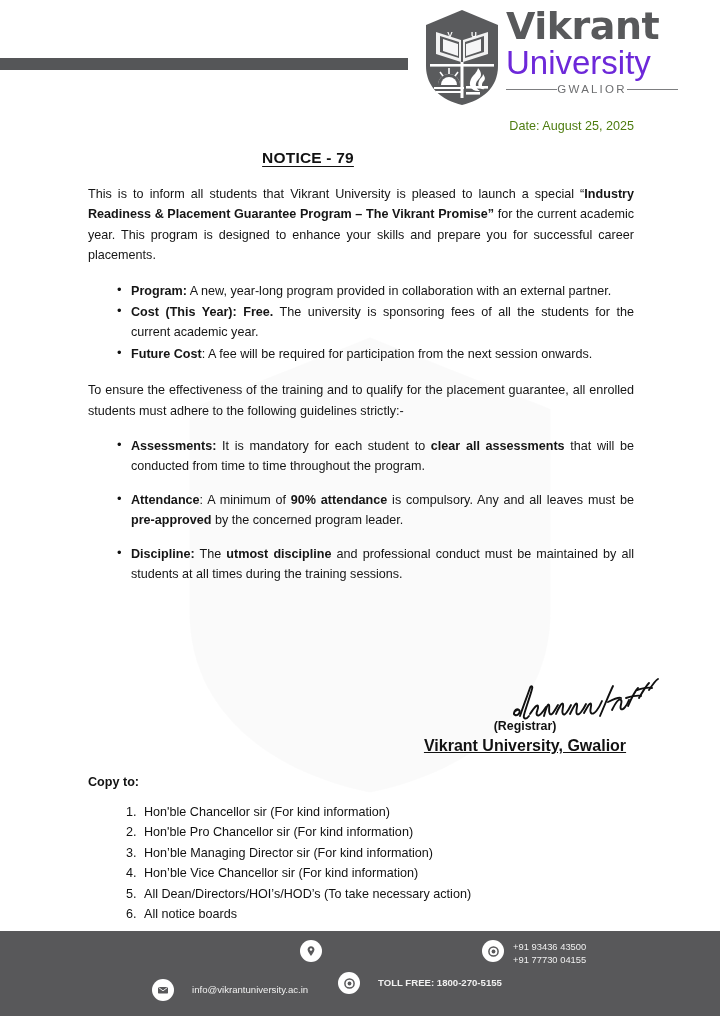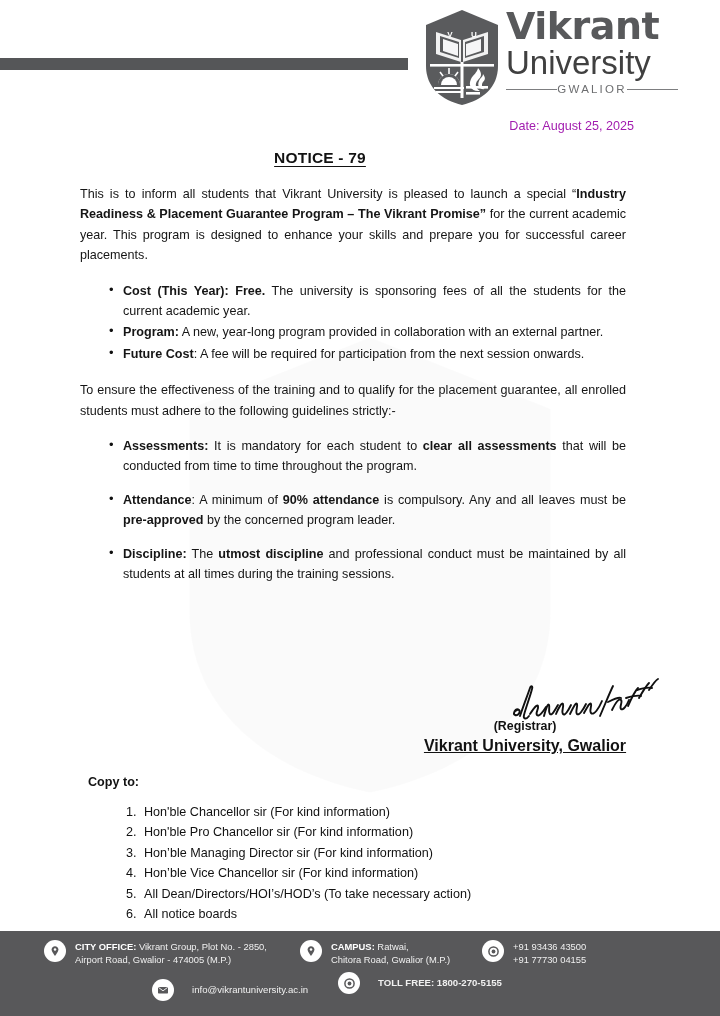--- a/index.html
+++ b/index.html
@@ -69,21 +69,21 @@
     font-size: 38px;
     font-weight: 700;
     letter-spacing: -0.5px;
     color: #58595b;
     line-height: 40px;
     font-family: "DejaVu Sans", sans-serif;
   }
   .logo-university {
     font-size: 33px;
     font-weight: 300;
-    color: #404040;
+    color: #6d28d9;
     line-height: 34px;
     letter-spacing: 0px;
     font-family: "Liberation Sans", sans-serif;
   }
   .logo-gwalior-row {
     display: flex;
     align-items: center;
     gap: 0;
     margin-top: 3px;
     width: 172px;
@@ -101,44 +101,43 @@
     white-space: nowrap;
   }
 
   
   .date-line {
     position: absolute;
     right: 86px;
     top: 119px;
     font-size: 12.6px;
     font-weight: 400;
-    color: #a21caf;
+    color: #4d7c0f;
     white-space: nowrap;
   }
   .notice-title {
     position: absolute;
     left: 0;
     top: 149px;
     width: 616px;
     text-align: center;
     padding-right: 0px;
-    padding-left: 12px;
   }
   .notice-title span {
     font-size: 15.5px;
     font-weight: 700;
     text-decoration: underline;
     text-underline-offset: 2.5px;
     letter-spacing: 0.2px;
   }
 
   
   .body-area {
     position: absolute;
-    left: 80px;
+    left: 88px;
     top: 184px;
     width: 546px;
     font-size: 12.6px;
     line-height: 20.4px;
     color: #151515;
   }
   .para {
     text-align: justify;
     margin: 0 0 4px 0;
   }
@@ -336,22 +335,22 @@
     <span>NOTICE - 79</span>
   </div>
 
   <div class="body-area">
 
     <p class="para"><span>This is to inform all students that Vikrant University is pleased to launch a special “</span><b>Industry Readiness &amp; Placement Guarantee Program – The Vikrant Promise”</b><span> for the current academic year. This program is designed to enhance your skills and prepare you for successful career placements.</span></p>
 
     <div class="spacer-10"></div>
 
     <ul class="bullets">
+      <li><b>Program:</b><span> A new, year-long program provided in collaboration with an external partner.</span></li>
       <li><b>Cost (This Year): Free.</b><span> The university is sponsoring  fees of all the students for the current academic year.</span></li>
-      <li><b>Program:</b><span> A new, year-long program provided in collaboration with an external partner.</span></li>
       <li><b>Future Cost</b><span>: A fee will be required for participation from the next session onwards.</span></li>
     </ul>
 
     <div class="spacer-14"></div>
 
     <p class="para">To ensure the effectiveness of the training and to qualify for the placement guarantee, all enrolled students must adhere to the following guidelines strictly:-</p>
 
     <div class="spacer-10"></div>
 
     <ul class="bullets spaced">
@@ -396,38 +395,28 @@
     <li>Hon'ble Chancellor sir (For kind information)</li>
     <li>Hon'ble Pro Chancellor sir (For kind information)</li>
     <li>Hon’ble Managing Director sir (For kind information)</li>
     <li>Hon’ble Vice Chancellor sir (For kind information)</li>
     <li>All Dean/Directors/HOI’s/HOD’s (To take necessary action)</li>
     <li>All notice boards</li>
   </ol>
 
   <div class="footer"></div>
 
-  <div class="f-item f-city">
-    <span class="fi-circle">
-      <svg width="12" height="12" viewBox="0 0 12 12">
-          <path d="M6 1.2c-1.9 0-3.4 1.5-3.4 3.4C2.6 7 6 11 6 11s3.4-4 3.4-6.4C9.4 2.7 7.9 1.2 6 1.2z" fill="#58585a"></path>
-          <circle cx="6" cy="4.6" r="1.25" fill="#ffffff"></circle>
-        </svg>
-    </span>
-    <span class="f-text"><b>CITY OFFICE:</b><span> Vikrant Group, Plot No. - 2850,</span><br><span>Airport Road, Gwalior - 474005 (M.P.)</span></span>
-  </div>
 
   <div class="f-item f-campus">
     <span class="fi-circle">
       <svg width="12" height="12" viewBox="0 0 12 12">
           <path d="M6 1.2c-1.9 0-3.4 1.5-3.4 3.4C2.6 7 6 11 6 11s3.4-4 3.4-6.4C9.4 2.7 7.9 1.2 6 1.2z" fill="#58585a"></path>
           <circle cx="6" cy="4.6" r="1.25" fill="#ffffff"></circle>
         </svg>
     </span>
-    <span class="f-text"><b>CAMPUS:</b><span> Ratwai,</span><br><span>Chitora Road, Gwalior (M.P.)</span></span>
   </div>
 
   <div class="f-item f-phone">
     <span class="fi-circle">
       <svg width="13" height="13" viewBox="0 0 13 13">
           <circle cx="6.5" cy="6.5" r="4.6" fill="none" stroke="#58585a" stroke-width="1.5"></circle>
           <circle cx="6.5" cy="6.5" r="1.9" fill="#58585a"></circle>
         </svg>
     </span>
     <span class="f-text"><span>+91 93436 43500</span><br><span>+91 77730 04155</span></span>

